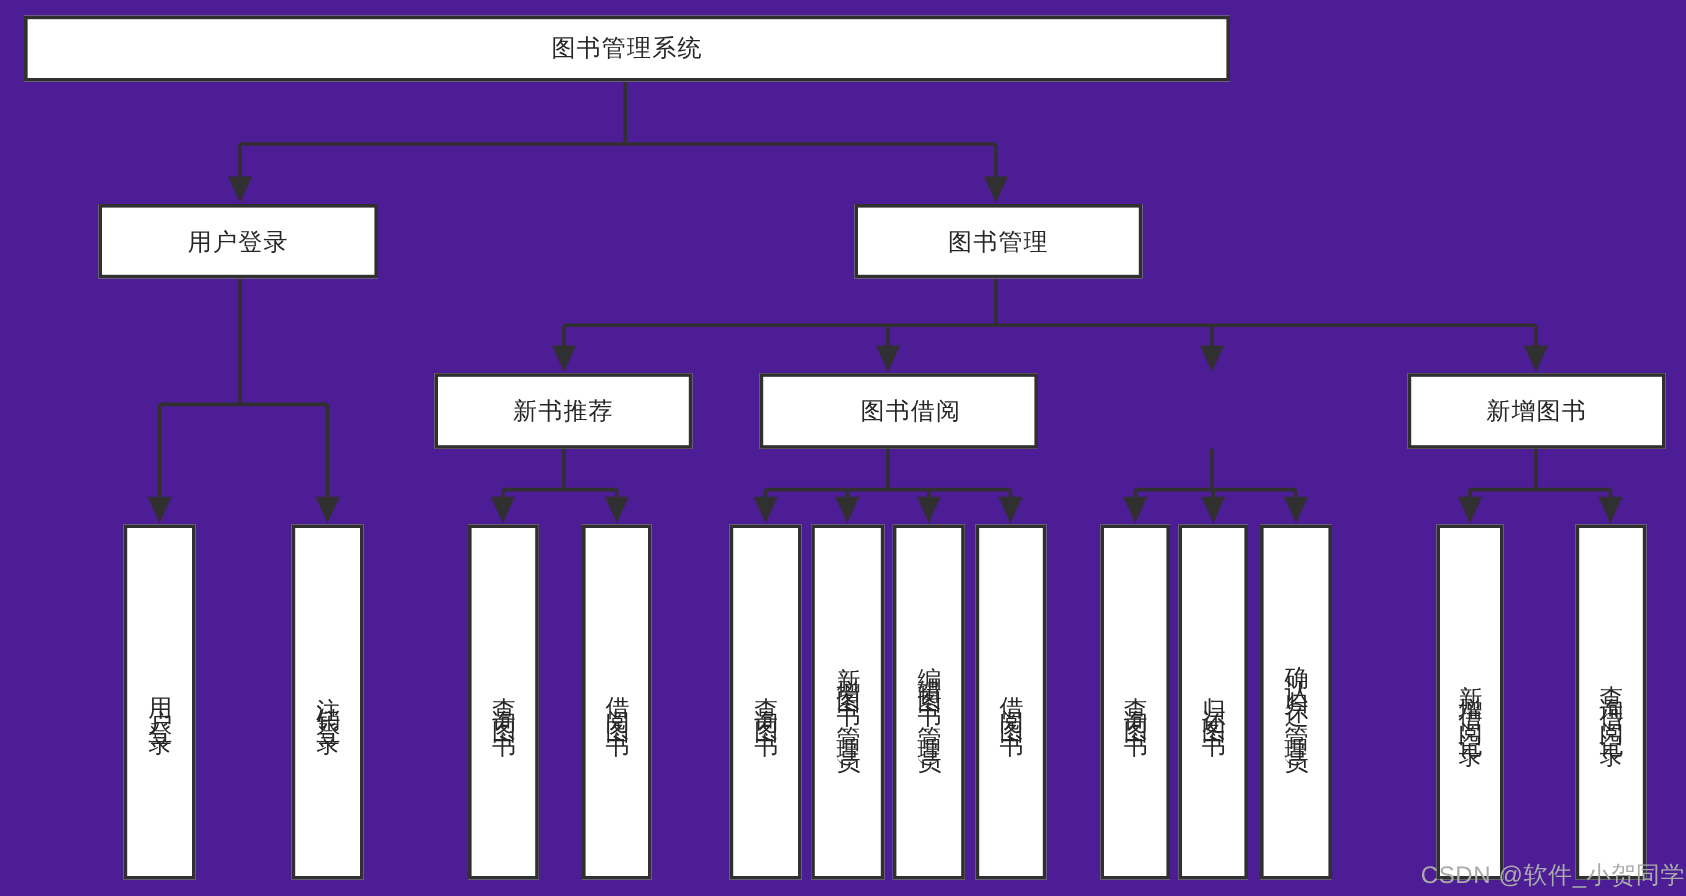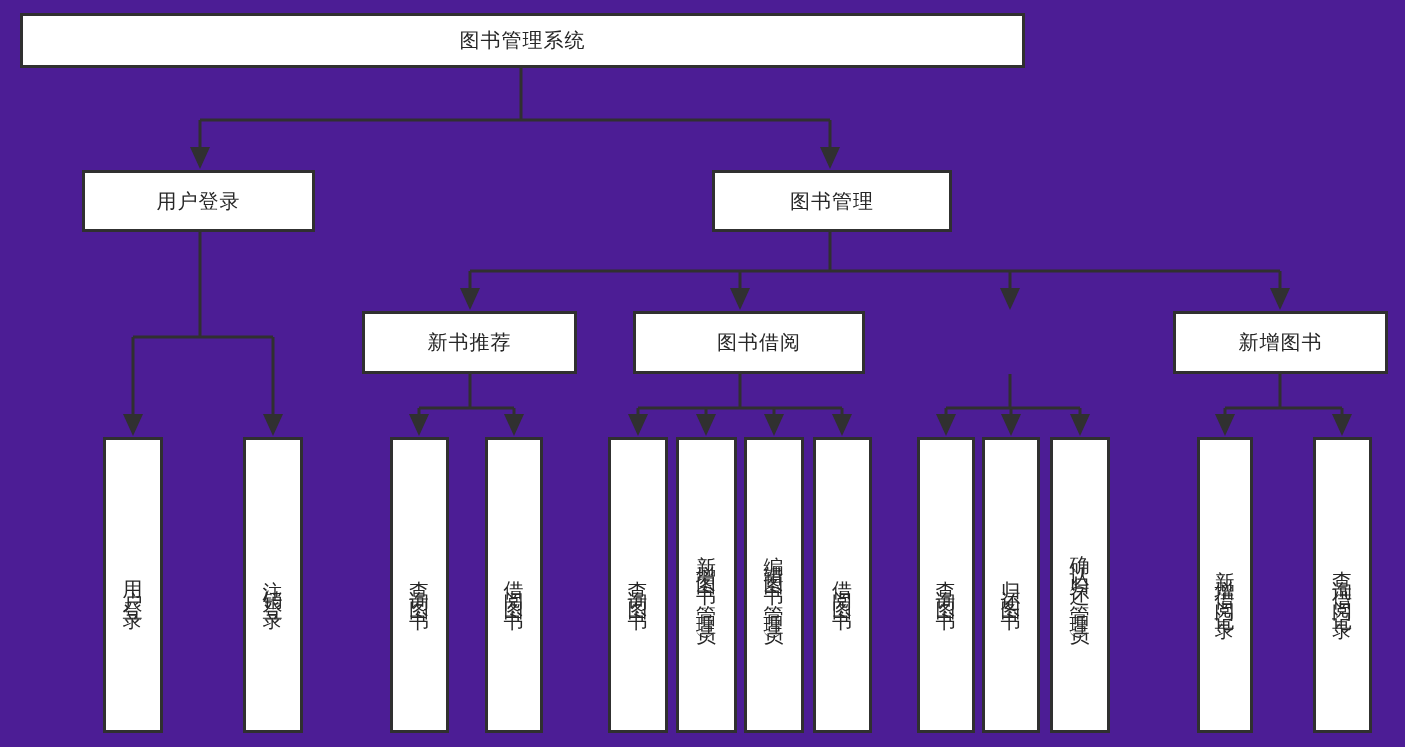--- a/index.html
+++ b/index.html
@@ -144,14 +144,15 @@
     <span class="vlabel">确认归还（管理员）</span>
   </div>
 
   <div class="box" style="left:1197px; top:437px; width:56px; height:296px;">
     <span class="vlabel">新增借阅记录</span>
   </div>
   <div class="box" style="left:1313px; top:437px; width:59px; height:296px;">
     <span class="vlabel">查询借阅记录</span>
   </div>
 
+  <div class="watermark">CSDN @软件_小贺同学</div>
 
 </div>
 
 </body></html>

